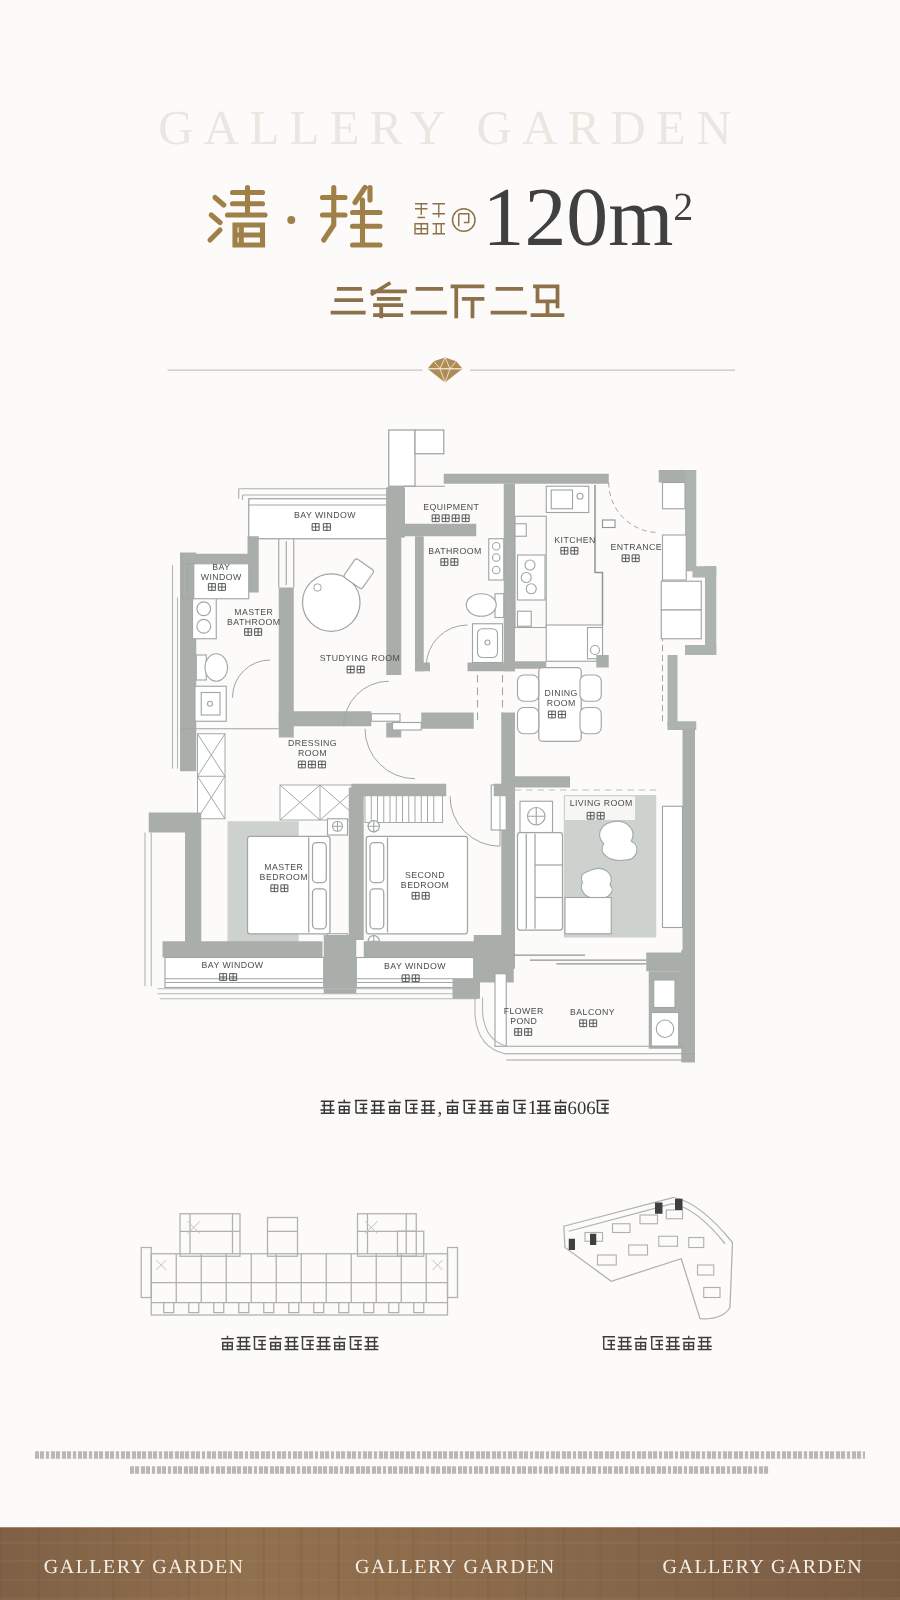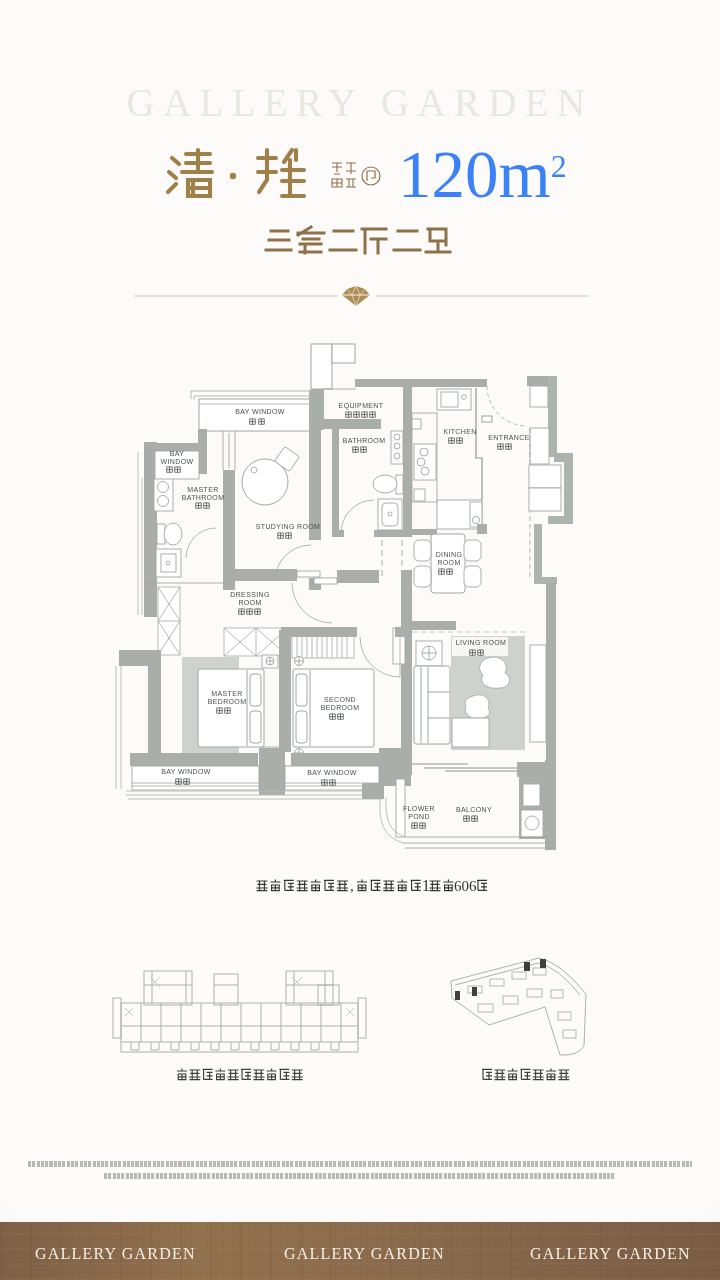--- a/index.html
+++ b/index.html
@@ -3,21 +3,21 @@
 <meta charset="utf-8">
 <style>
   html,body{margin:0;padding:0;}
   body{width:720px;height:1280px;position:relative;overflow:hidden;
        background:#fbfaf8;font-family:"Liberation Sans",sans-serif;}
   .serif{font-family:"Liberation Serif",serif;}
   #watermark{position:absolute;left:0;top:80px;width:720px;text-align:center;
     font-family:"Liberation Serif",serif;font-size:39px;letter-spacing:8.3px;
     color:#eae6e0;white-space:nowrap;}
   #m2{position:absolute;left:386px;top:136px;width:190px;
-    font-family:"Liberation Serif",serif;font-size:67px;color:#3b82f6;margin-left:12px;}
+    font-family:"Liberation Serif",serif;font-size:67px;color:#404040;}
   #m2 sup{font-size:32px;vertical-align:20px;letter-spacing:0;}
   #footer{position:absolute;left:0;top:1222px;width:720px;height:58px;
     background:#8a6a4c;}
   .fg{position:absolute;top:23px;font-family:"Liberation Serif",serif;
     font-size:16px;letter-spacing:1.2px;color:#f5f0e8;white-space:nowrap;}
 </style>
 </head>
 <body>
 
 <div style="position:absolute;inset:0;background:radial-gradient(ellipse 120% 100% at 50% 45%, #fcfbfa 60%, #f3f1ee 100%);"></div>

